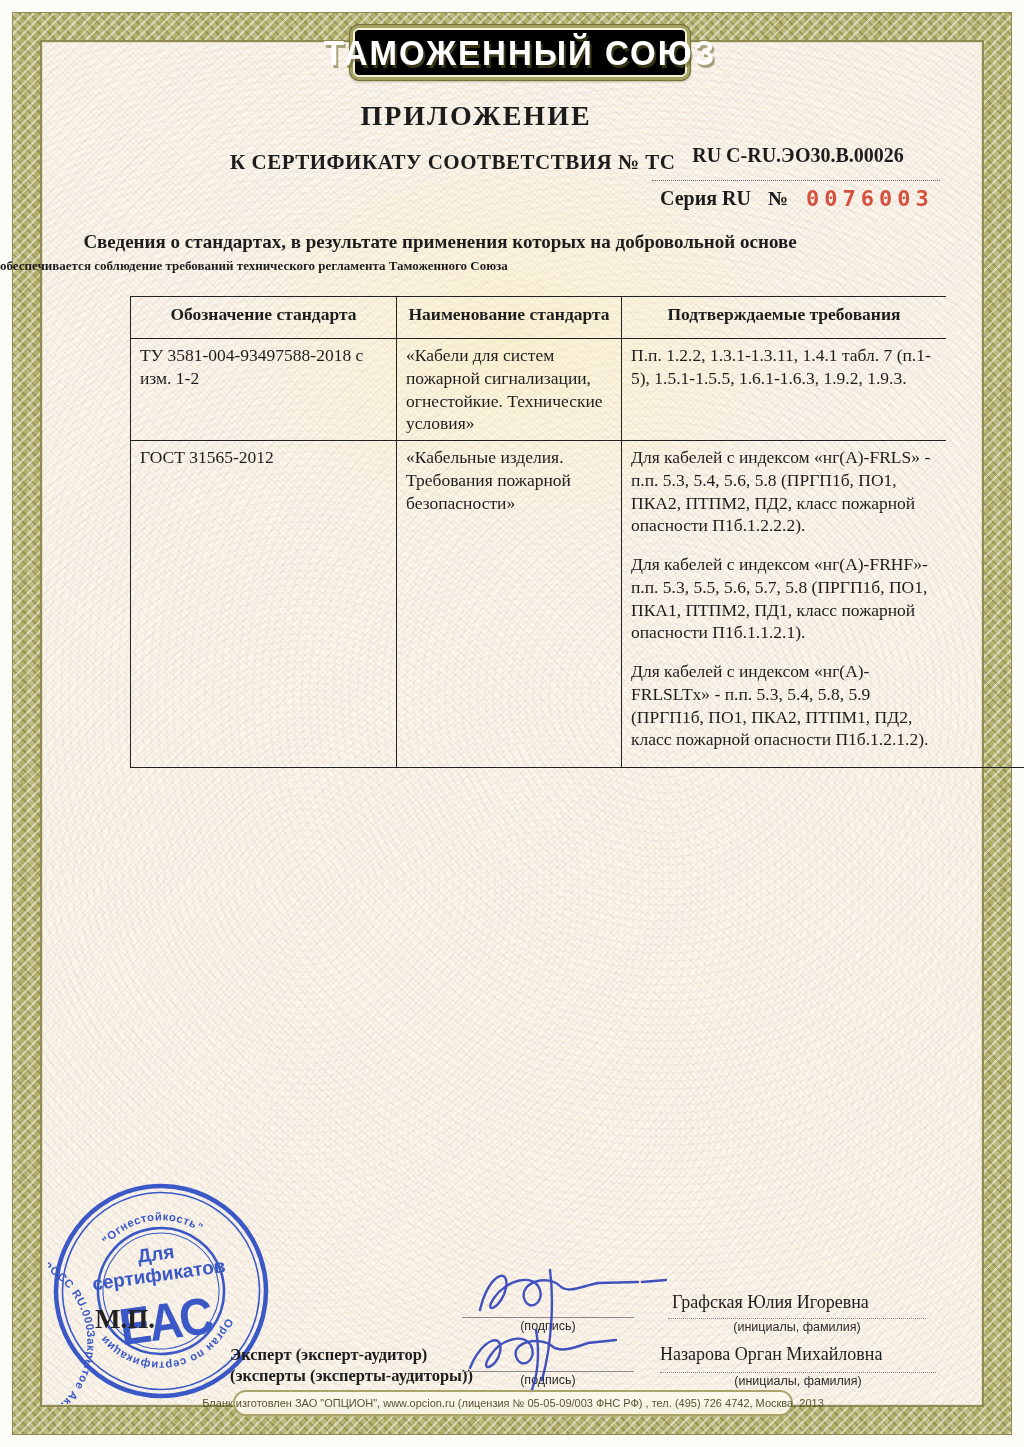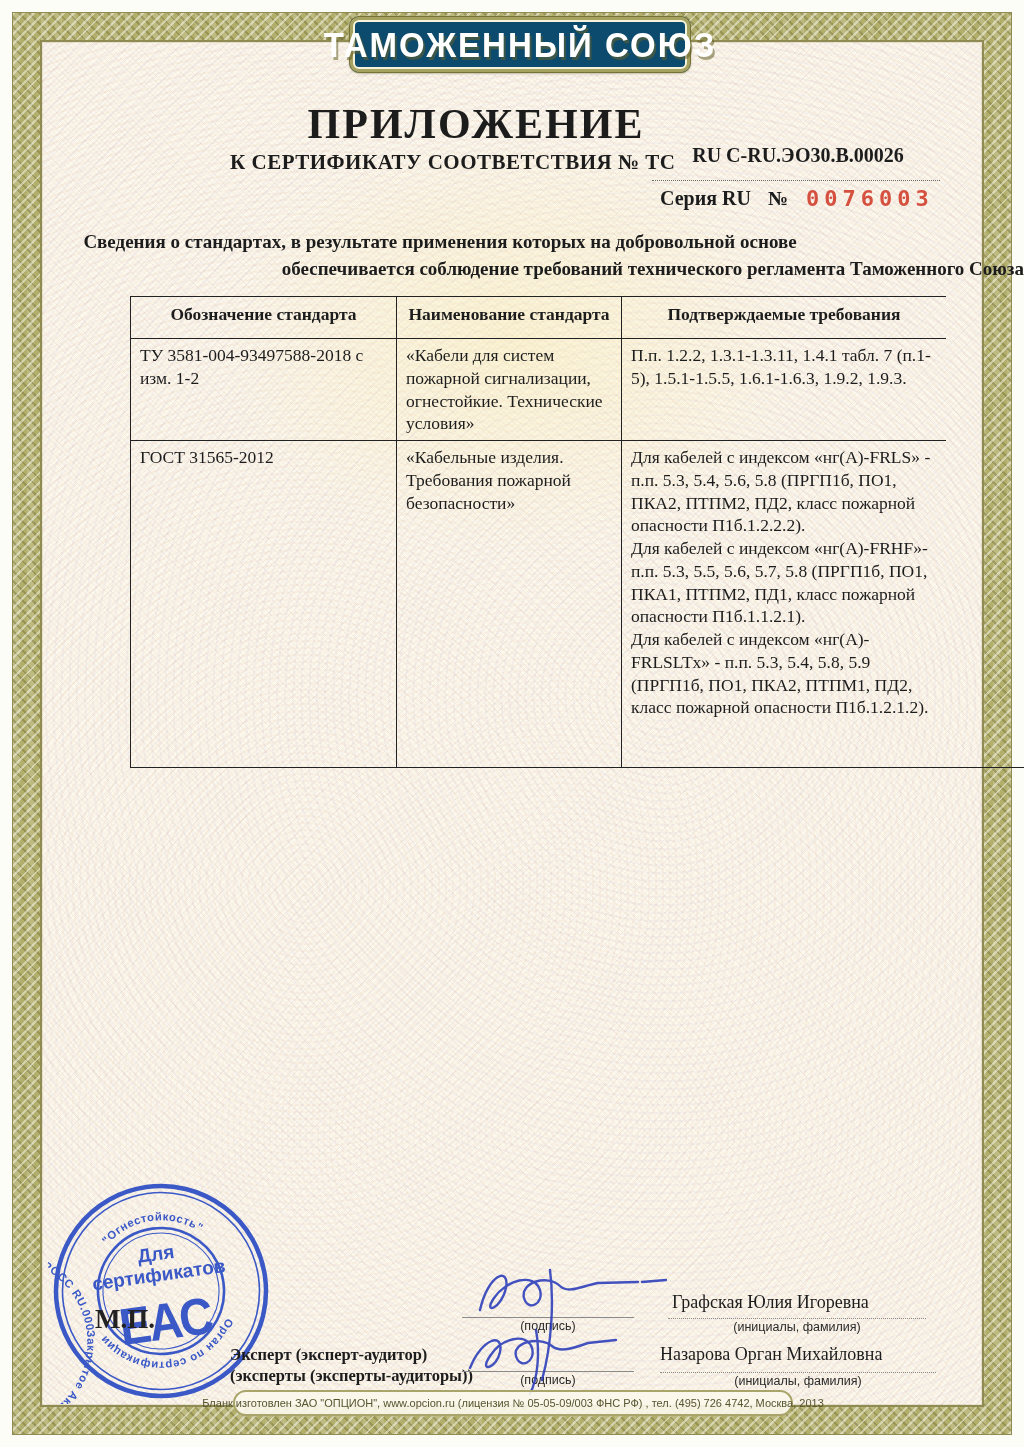--- a/index.html
+++ b/index.html
@@ -23,51 +23,51 @@
   .sheet::after { content:""; position:absolute; inset:0; pointer-events:none;
     background:
       radial-gradient(ellipse 420px 300px at 50% 22%, rgba(250,238,180,.45), transparent 70%),
       repeating-radial-gradient(circle at 28% 62%, rgba(205,140,95,.05) 0 2px, transparent 2px 7px),
       repeating-radial-gradient(circle at 66% 48%, rgba(140,120,200,.05) 0 2px, transparent 2px 8px),
       repeating-radial-gradient(circle at 55% 80%, rgba(220,160,120,.05) 0 2px, transparent 2px 6px); }
 
   .abs { position:absolute; }
 
   
-  .banner { position:absolute; left:349px; top:16px; width:342px; height:57px;
-    background:#0c4a6e; border:1px solid #767238; border-radius:10px;
+  .banner { position:absolute; left:349px; top:24px; width:342px; height:57px;
+    background:#000000; border:1px solid #767238; border-radius:10px;
     box-shadow: inset 0 0 0 3px #a6a260, inset 0 0 0 5px #f6f2dc, 0 1px 2px rgba(90,86,40,.35);
     display:flex; align-items:center; justify-content:center; z-index:9; }
   .banner-text { font-family:"Liberation Sans", sans-serif; font-weight:700; font-size:33px;
     letter-spacing:2px; color:#ffffff; transform:scaleY(1.08);
     text-shadow:2px 3px 0 rgba(100,96,40,.55); white-space:nowrap; }
 
   .doc-title { left:0; top:100px; width:952px; text-align:center; font-weight:700;
-    font-size:42px; letter-spacing:2px; }
+    font-size:28px; letter-spacing:2px; }
   .subtitle { left:230px; top:150px; font-weight:700; font-size:21px; letter-spacing:.5px; white-space:nowrap; }
   .cert-no { left:655px; top:144px; width:286px; text-align:center; font-weight:700; font-size:20px; white-space:nowrap; }
   .cert-line { left:652px; top:180px; width:288px; border-bottom:1.5px dotted #6b6b6b; height:0; }
   .series-label { left:660px; top:187px; font-weight:700; font-size:20px; white-space:nowrap; }
   .num-sign { left:768px; top:187px; font-weight:700; font-size:20px; }
   .serial { left:806px; top:186px; font-family:"DejaVu Sans Mono", monospace; font-weight:700;
     font-size:22px; letter-spacing:5px; white-space:nowrap; }
 
   .intro1 { left:0; top:231px; width:880px; text-align:center; font-weight:700; font-size:19px; }
-  .intro2 { left:0; top:258px; width:1024px; text-align:right; font-weight:700; font-size:19px; }
+  .intro2 { left:0; top:258px; width:1024px; text-align:left; font-weight:700; font-size:13px; }
 
   
   .tbl { position:absolute; left:130px; top:296px; width:968px;
     border-right:1.5px solid #222; border-bottom:1.5px solid #222;
     display:grid; grid-template-columns:266px 225px 325px; }
   .cell { border-left:1.5px solid #222; border-top:1.5px solid #222;
     padding:5px 9px 5px 9px; font-size:17.5px; line-height:1.3; }
   .cell.hdr { font-weight:700; text-align:center; min-height:42px; padding-top:6px; }
   .r1 { min-height:90px; }
   .r2 { min-height:327px; }
-  .cell p + p { margin-top:0; }
+  .cell p + p { margin-top:16px; }
 
   
   .stamp { position:absolute; left:48px; top:1178px; width:226px; height:226px; opacity:.92; }
   .mp { left:95px; top:1304px; font-weight:700; font-size:27px; color:#222; z-index:5; }
 
   
   .role { font-weight:700; font-size:16.5px; line-height:1.27; white-space:nowrap; }
   .sig-line { border-top:1.2px solid #8a8a8a; height:0; }
   .dot-line { border-top:1.2px dotted #8a8a8a; height:0; }
   .small-label { font-family:"Liberation Sans", sans-serif; font-size:12.5px; color:#2a2a2a; text-align:center; }

